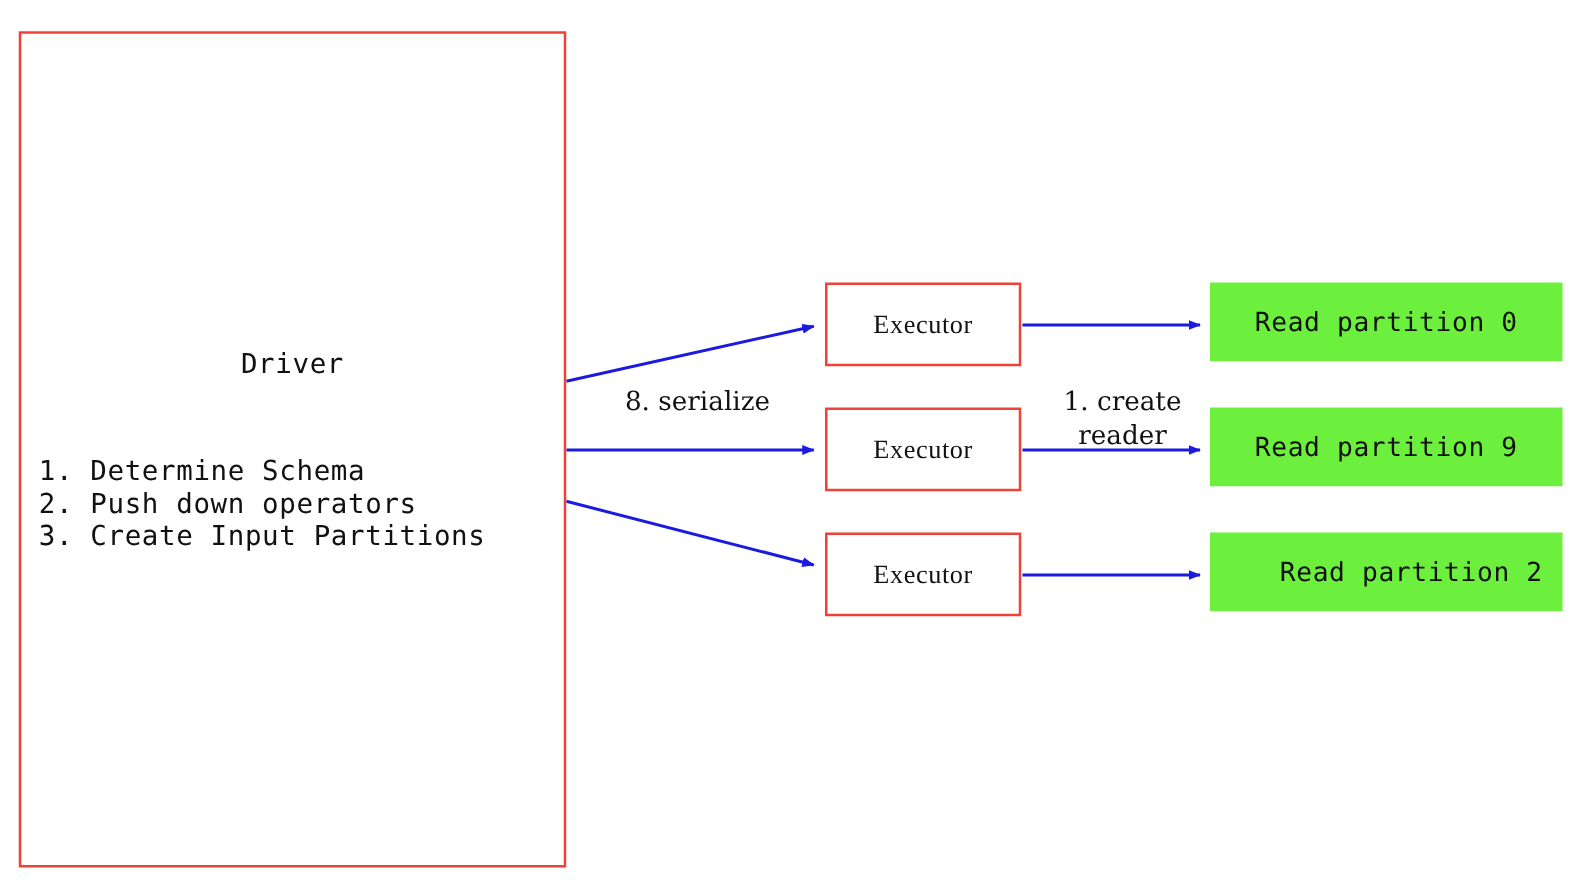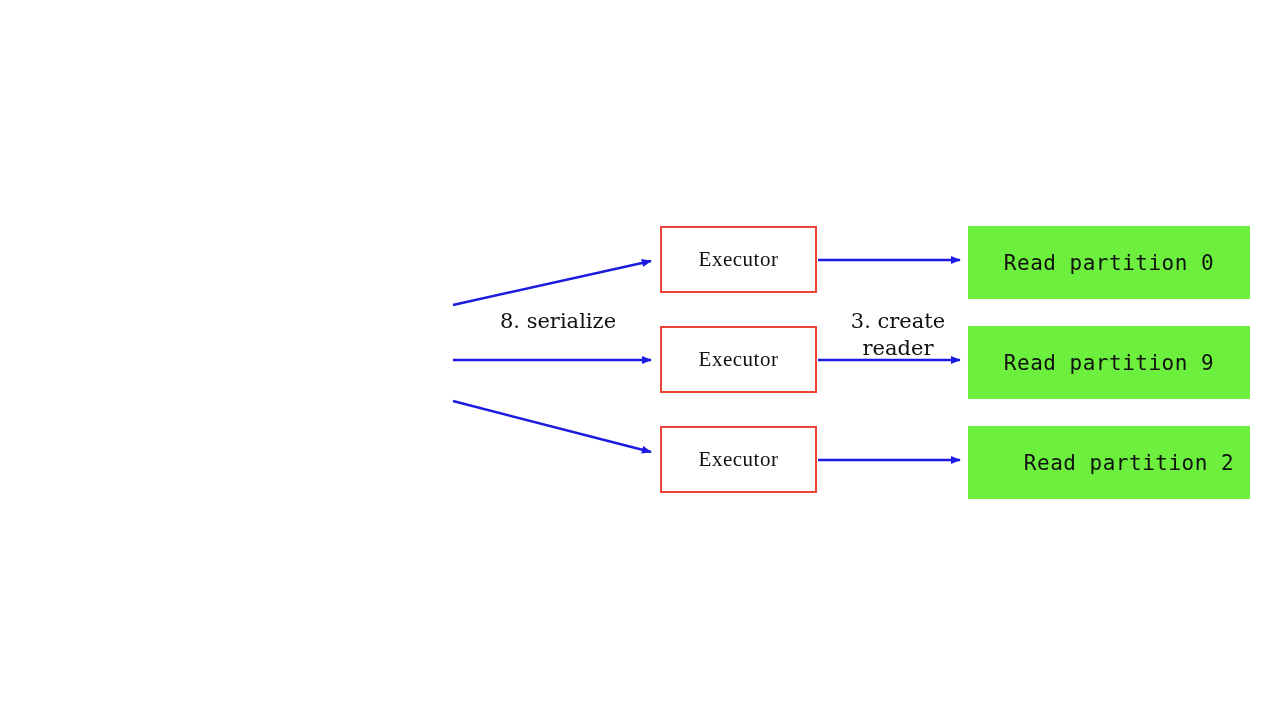--- a/index.html
+++ b/index.html
@@ -72,21 +72,21 @@
     font-size: 21px;
     color: #111111;
     letter-spacing: 0.5px;
   }
   .exec-1 { top: 226px; }
   .exec-2 { top: 326px; }
   .exec-3 { top: 426px; }
   .read-box {
     left: 968px;
     width: 282px;
-    height: 73px;
+    height: 63px;
     background: #6df03d;
     font-family: "DejaVu Sans Mono", "Liberation Mono", monospace;
     font-size: 21px;
     color: #111111;
     letter-spacing: 0.5px;
   }
   .read-1 { top: 226px; }
   .read-2 { top: 326px; }
   .read-3 { top: 426px; padding-left: 40px; }
   .edge-label {
@@ -138,20 +138,26 @@
       <line x1="818" y1="260" x2="960" y2="260" stroke="#1a1ae0" stroke-width="2.4" marker-end="url(#ah)"></line>
     </g>
     <g>
       <line x1="818" y1="360" x2="960" y2="360" stroke="#1a1ae0" stroke-width="2.4" marker-end="url(#ah)"></line>
     </g>
     <g>
       <line x1="818" y1="460" x2="960" y2="460" stroke="#1a1ae0" stroke-width="2.4" marker-end="url(#ah)"></line>
     </g>
   </svg>
 
+  <div class="box driver-box">
+    <div class="driver-title">Driver</div>
+    <div class="driver-steps">1. Determine Schema
+2. Push down operators
+3. Create Input Partitions</div>
+  </div>
 
   <div class="box exec-box exec-1">
     <span>Executor</span>
   </div>
   <div class="box exec-box exec-2">
     <span>Executor</span>
   </div>
   <div class="box exec-box exec-3">
     <span>Executor</span>
   </div>
@@ -163,17 +169,17 @@
     <span>Read partition 9</span>
   </div>
   <div class="box read-box read-3">
     <span>Read partition 2</span>
   </div>
 
   <div class="edge-label label-serialize">
     <div>8. serialize</div>
   </div>
   <div class="edge-label label-create">
-    <div>3. create</div>
+    <div>1. create</div>
     <div>reader</div>
   </div>
 
 </div>
 
 </body></html>

